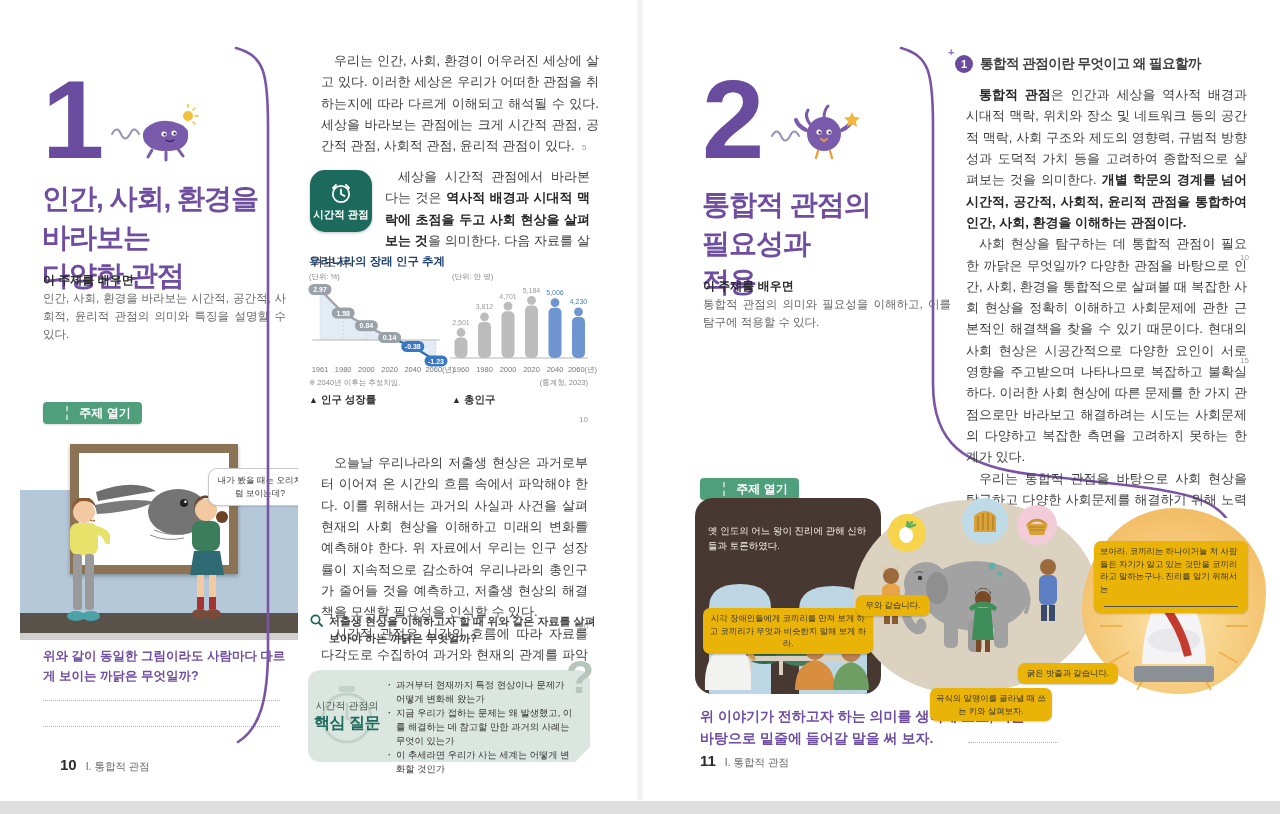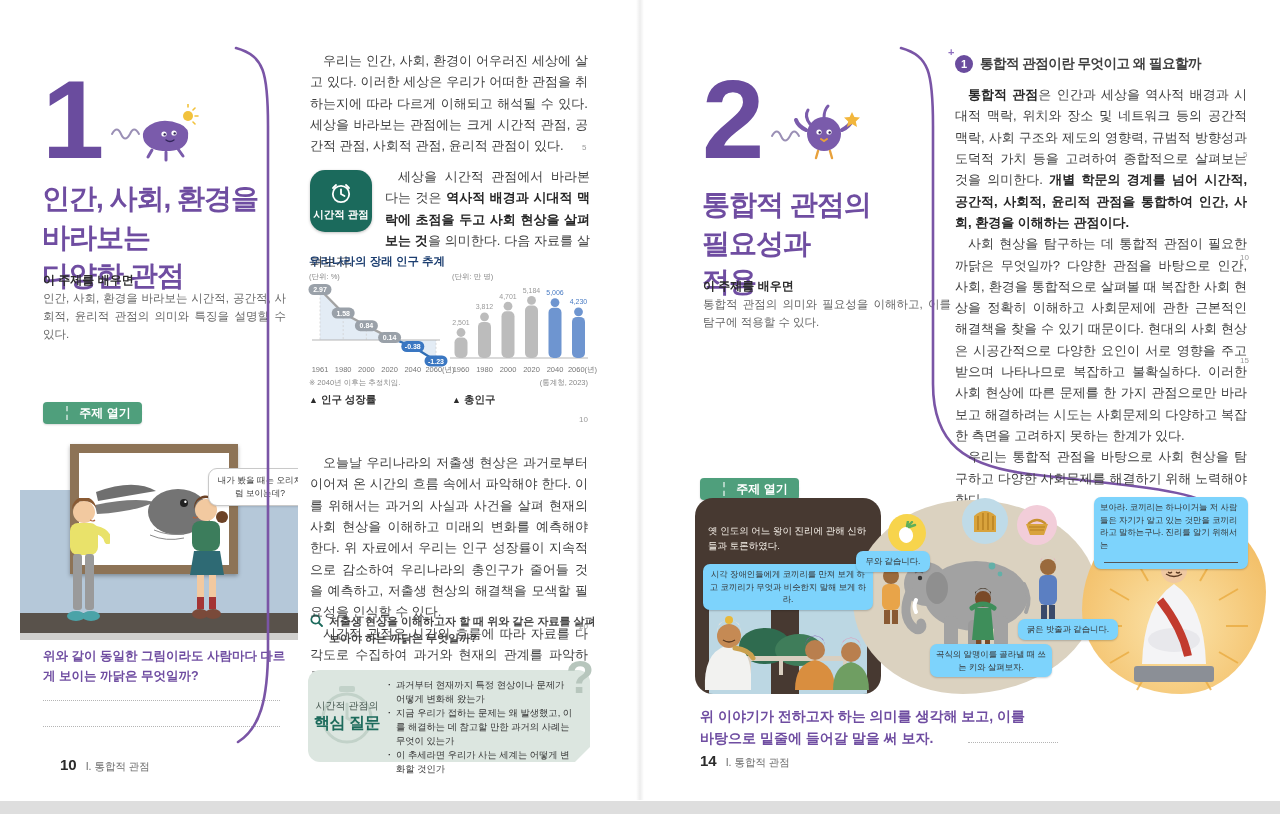--- a/index.html
+++ b/index.html
@@ -1,20 +1,20 @@
 <!DOCTYPE html>
 <html><head>
 <meta charset="utf-8">
 <style>
   html,body{margin:0;padding:0;}
   body{width:1280px;height:814px;position:relative;background:#ffffff;overflow:hidden;
        font-family:"Liberation Sans","DejaVu Sans",sans-serif;-webkit-font-smoothing:antialiased;}
   .abs{position:absolute;}
   
-  .para{font-size:13px;line-height:1.64;color:#3e3e3e;text-align:justify;text-indent:13px;margin:0 0 0 0;}
+  .para{font-size:13px;line-height:1.64;color:#3e3e3e;text-align:justify;text-indent:13px;margin:0 0 0 11px;}
   .bold{font-weight:bold;color:#262626;}
   .ln{position:absolute;font-size:8px;color:#9a9a9a;}
   
   .unit-num{font-size:112px;font-weight:800;color:#6a4c9e;line-height:1;letter-spacing:-4px;}
   .unit-title{font-size:28px;font-weight:800;color:#6f4da1;line-height:1.38;letter-spacing:-1px;margin-top:18px;}
   .learn-label{font-size:12px;font-weight:bold;color:#2b2b2b;}
   .learn-text{font-size:11.5px;color:#666;line-height:1.55;text-align:justify;}
   .topic-badge{background:#4f9f7c;color:#fff;font-size:12px;font-weight:bold;border-radius:4px;
       width:74px;height:22px;display:flex;align-items:center;justify-content:center;box-shadow:0 1px 2px rgba(0,0,0,.15);padding-left:25px;}
   .topic-badge::before,.topic-badge::after{content:'';width:3px;height:14px;border-left:2px dashed rgba(255,255,255,.55);}
@@ -60,22 +60,22 @@
       font-size:8.6px;line-height:1.5;color:#333;text-align:center;box-shadow:0 1px 2px rgba(0,0,0,.12);}
   
   .sec-head{display:flex;align-items:center;gap:7px;}
   .sec-no{width:18px;height:18px;border-radius:50%;background:#6a4c9e;color:#fff;font-size:11px;font-weight:bold;
       display:flex;align-items:center;justify-content:center;}
   .sec-title{font-size:13.5px;font-weight:800;color:#404040;letter-spacing:-0.5px;}
   .plus-deco{color:#8f6fc0;font-size:11px;font-weight:bold;}
   
   .panel1{position:absolute;left:695px;top:498px;width:186px;height:196px;background:#473931;border-radius:18px;overflow:hidden;}
   .panel1 .caption{position:absolute;left:13px;top:26px;width:162px;color:#f3ede6;font-size:9.5px;line-height:1.55;z-index:2;}
-  .cbubble{position:absolute;background:#7dd3fc;border-radius:7px;padding:4px 6px;font-size:8.4px;line-height:1.5;color:#333;
-      box-shadow:0 1px 2px rgba(0,0,0,.2);z-index:3;}
+  .cbubble{position:absolute;background:#eab308;border-radius:7px;padding:4px 6px;font-size:8.4px;line-height:1.5;color:#333;
+      box-shadow:0 1px 2px rgba(0,0,0,.2);z-index:3;margin-top:44px;}
   .panel2{position:absolute;left:853px;top:500px;width:244px;height:194px;background:#dbd2c0;
       border-radius:48% 52% 55% 45% / 52% 48% 52% 48%;}
   .panel3{position:absolute;left:1082px;top:508px;width:184px;height:186px;
       background:radial-gradient(circle at 50% 62%,#fbe4ab 0%,#f5c878 55%,#efb353 100%);
       border-radius:50% 50% 46% 54% / 55% 45% 55% 45%;}
   .thought{position:absolute;border-radius:50%;display:flex;align-items:center;justify-content:center;z-index:2;}
   .task-text{font-size:14px;font-weight:bold;color:#6f4da1;line-height:1.6;}
   .bracket{pointer-events:none;}
   .gutter{position:absolute;left:636px;top:0;width:8px;height:800px;
       background:linear-gradient(90deg,rgba(0,0,0,0) 0%,rgba(0,0,0,.07) 50%,rgba(0,0,0,0) 100%);}
@@ -452,17 +452,17 @@
   </svg>
 </div>
 <div class="cbubble" style="left:1094px;top:497px;width:142px;">
   <span>보아라. 코끼리는 하나이거늘 저 사람들은 자기가 알고 있는 것만을 코끼리라고 말하는구나. 진리를 알기 위해서는</span>
   <div style="border-bottom:1.5px solid #555;height:9px;width:94%;margin:2px auto 2px auto;"></div>
 </div>
 
 <div class="abs task-text" style="left:700px;top:705px;width:330px;">위 이야기가 전하고자 하는 의미를 생각해 보고, 이를 바탕으로 밑줄에 들어갈 말을 써 보자.</div>
 <div class="abs dotline" style="left:968px;top:742px;width:90px;"></div>
 <div class="abs footer" style="left:700px;top:752px;">
-  <span class="pno">14</span>
+  <span class="pno">11</span>
   <span class="chap">I. 통합적 관점</span>
 </div>
 
 <div class="bottom-band"></div>
 
 </body></html>

